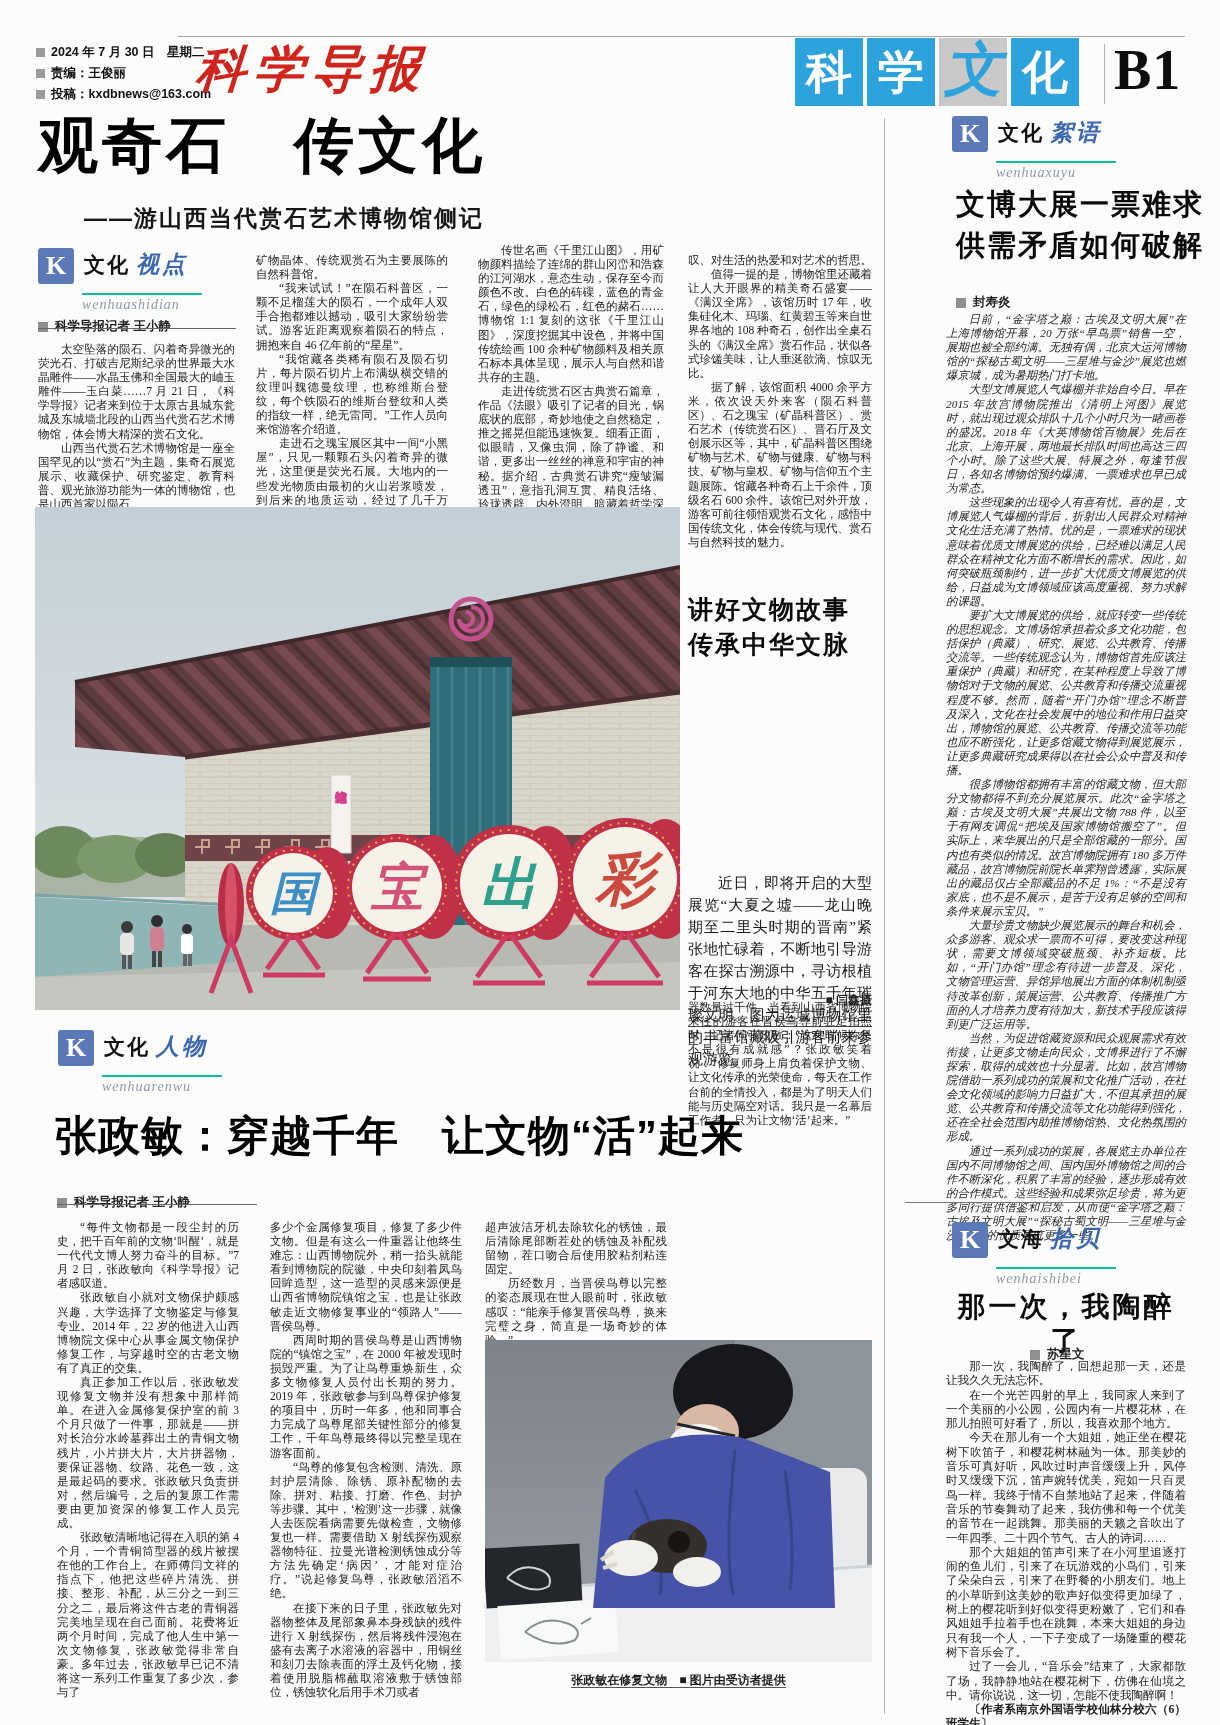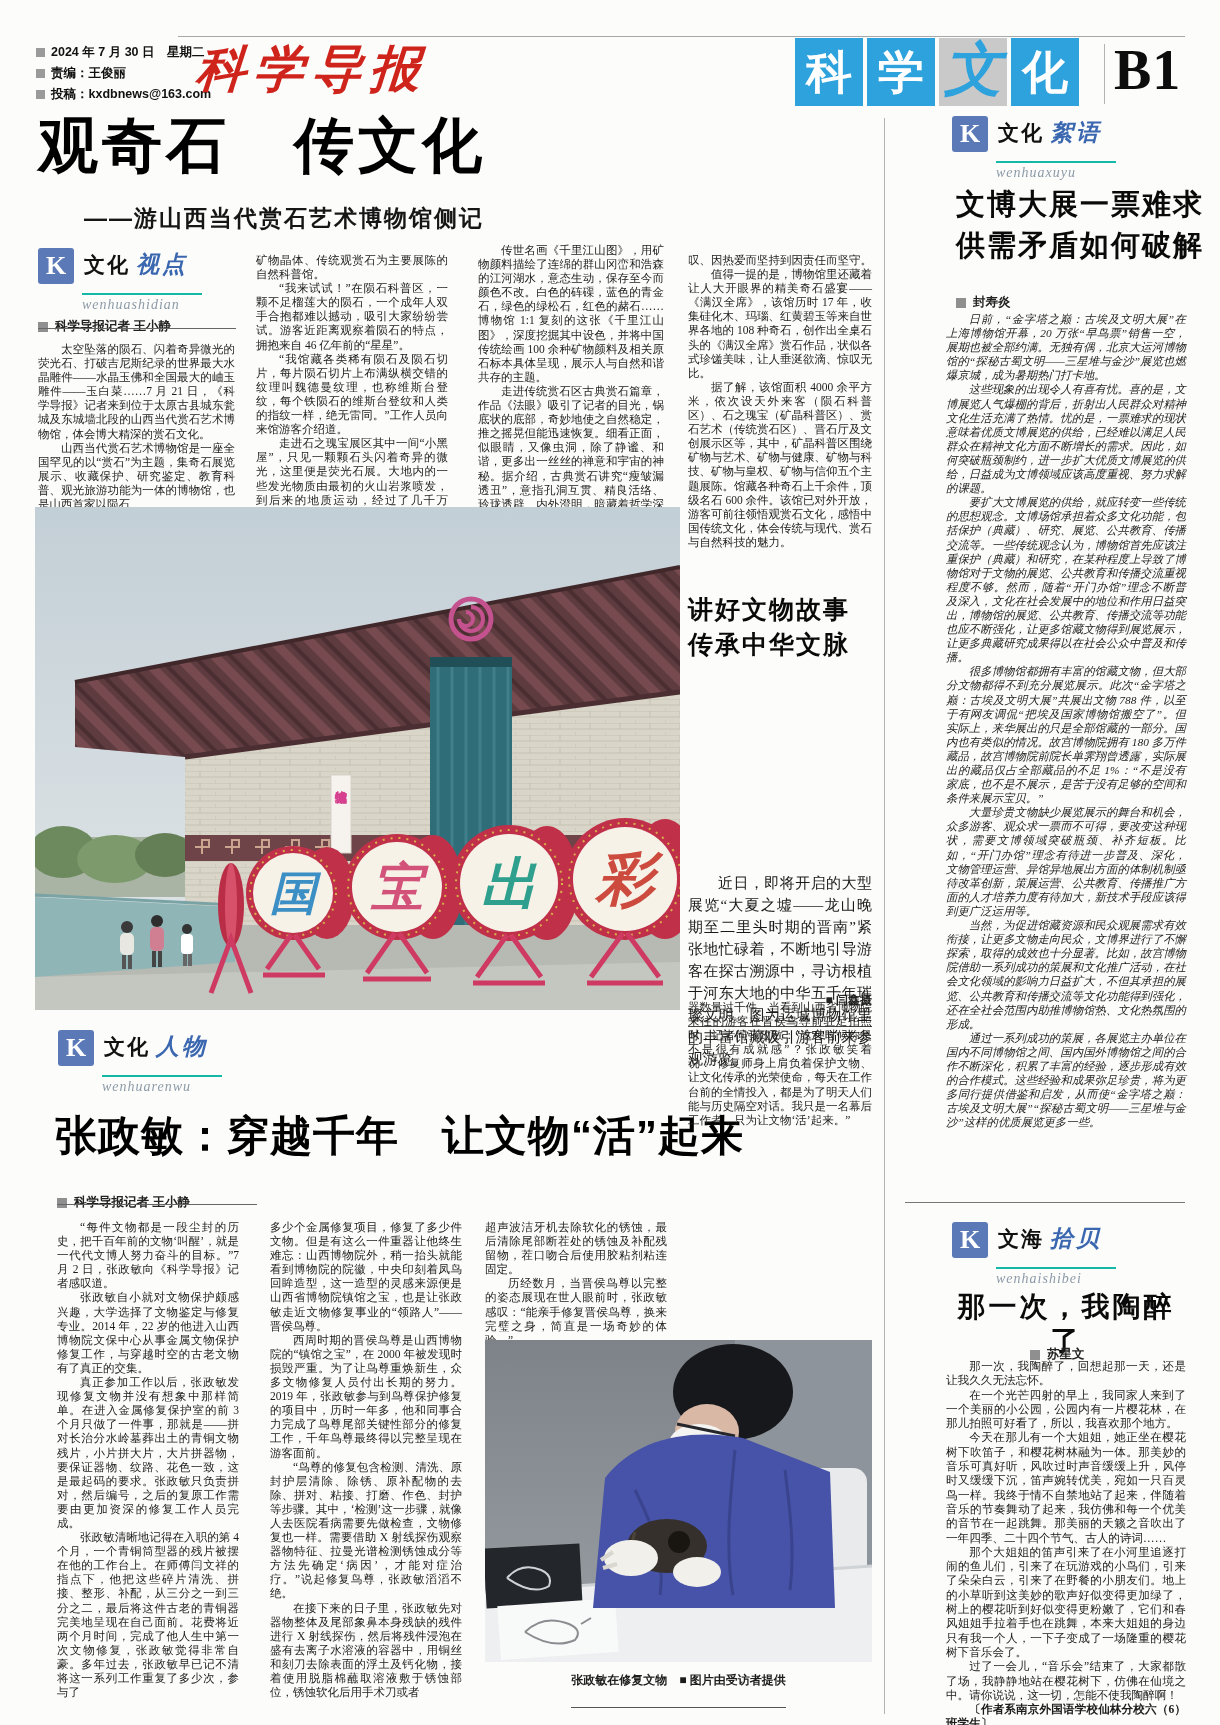--- a/index.html
+++ b/index.html
@@ -97,21 +97,21 @@
     <p class="cont">矿物晶体、传统观赏石为主要展陈的自然科普馆。</p>
     <p>“我来试试！”在陨石科普区，一颗不足榴莲大的陨石，一个成年人双手合抱都难以撼动，吸引大家纷纷尝试。游客近距离观察着陨石的特点，拥抱来自 46 亿年前的“星星”。</p>
     <p>“我馆藏各类稀有陨石及陨石切片，每片陨石切片上布满纵横交错的纹理叫魏德曼纹理，也称维斯台登纹，每个铁陨石的维斯台登纹和人类的指纹一样，绝无雷同。”工作人员向来馆游客介绍道。</p>
     <p>走进石之瑰宝展区其中一间“小黑屋”，只见一颗颗石头闪着奇异的微光，这里便是荧光石展。大地内的一些发光物质由最初的火山岩浆喷发，到后来的地质运动，经过了几千万年，集聚于矿石中而成，独自在暗夜中盛放绚烂。</p>
   </div>
   <div class="abs art" style="left:478px;top:243px;width:186px;">
     <p>传世名画《千里江山图》，用矿物颜料描绘了连绵的群山冈峦和浩森的江河湖水，意态生动，保存至今而颜色不改。白色的砗磲，蓝色的青金石，绿色的绿松石，红色的赭石……博物馆 1:1 复刻的这张《千里江山图》，深度挖掘其中设色，并将中国传统绘画 100 余种矿物颜料及相关原石标本具体呈现，展示人与自然和谐共存的主题。</p>
     <p>走进传统赏石区古典赏石篇章，作品《法眼》吸引了记者的目光，锅底状的底部，奇妙地使之自然稳定，推之摇晃但能迅速恢复。细看正面，似眼睛，又像虫洞，除了静谧、和谐，更多出一丝丝的禅意和宇宙的神秘。据介绍，古典赏石讲究“瘦皱漏透丑”，意指孔洞互贯、精良活络、玲珑透辟、内外澄明，暗藏着哲学深心。由表及里，由器而道，古典赏石篇章众多展品无不抒发着人们对大自然造物的惊</p>
   </div>
   <div class="abs art" style="left:688px;top:253px;width:184px;">
-    <p class="cont">叹、因热爱而坚持到因责任而坚守。</p>
+    <p class="cont">叹、对生活的热爱和对艺术的哲思。</p>
     <p>值得一提的是，博物馆里还藏着让人大开眼界的精美奇石盛宴——《满汉全席》，该馆历时 17 年，收集硅化木、玛瑙、红黄碧玉等来自世界各地的 108 种奇石，创作出全桌石头的《满汉全席》赏石作品，状似各式珍馐美味，让人垂涎欲滴、惊叹无比。</p>
     <p>据了解，该馆面积 4000 余平方米，依次设天外来客（陨石科普区）、石之瑰宝（矿晶科普区）、赏石艺术（传统赏石区）、晋石厅及文创展示区等，其中，矿晶科普区围绕矿物与艺术、矿物与健康、矿物与科技、矿物与皇权、矿物与信仰五个主题展陈。馆藏各种奇石上千余件，顶级名石 600 余件。该馆已对外开放，游客可前往领悟观赏石文化，感悟中国传统文化，体会传统与现代、赏石与自然科技的魅力。</p>
   </div>
 
   <div class="abs" style="left:35px;top:507px;width:645px;height:503px;">
     <svg width="645" height="503" viewBox="0 0 645 503" xmlns="http://www.w3.org/2000/svg">
       <defs>
         <linearGradient id="sky" x1="0" y1="0" x2="0" y2="1">
           <stop offset="0" stop-color="#c3cfd6"></stop>
             <stop offset="1" stop-color="#e2e7e9"></stop>
@@ -294,39 +294,40 @@
 
       <ellipse cx="182" cy="206" rx="40" ry="27" fill="#35302b"></ellipse>
       <circle cx="194" cy="202" r="11" fill="#191612"></circle>
       <path d="M150 192 q-6 16 4 26" stroke="#4b443c" stroke-width="3" fill="none"></path>
       <ellipse cx="146" cy="218" rx="27" ry="18" fill="#f1f0ea"></ellipse>
       <ellipse cx="212" cy="232" rx="24" ry="15" fill="#f1f0ea"></ellipse>
       <path d="M128 212 l-12 8 M132 224 l-14 4" stroke="#d9d7cf" stroke-width="4" fill="none"></path>
     </svg>
   </div>
   <div class="abs ph-cap" style="left:485px;top:1672px;width:387px;">
-    <span style="border-bottom:1px solid #555;padding-bottom:20px;">张政敏在修复文物　■ 图片由受访者提供</span>
+    <span style="border-bottom:1px solid #555;padding-bottom:0;">张政敏在修复文物　■ 图片由受访者提供</span>
   </div>
 
   <div class="kbadge" style="left:952px;top:116px;">
     <div class="kbox">K</div>
     <div class="kmeta">
       <div class="krow"><span class="kplain">文化</span><span class="kscript">絮语</span></div>
       <div class="kpinyin">wenhuaxuyu</div>
     </div>
   </div>
 
   <div class="abs xy-title" style="left:956px;top:184px;">
     <div>文博大展一票难求</div>
     <div>供需矛盾如何破解</div>
   </div>
   <div class="abs byline" style="left:956px;top:282px;"><span class="bsq"></span><span>封寿炎</span></div>
 
   <div class="abs art kai" style="left:946px;top:312px;width:240px;font-size:11.4px;line-height:14.1px;">
     <p>日前，“金字塔之巅：古埃及文明大展”在上海博物馆开幕，20 万张“早鸟票”销售一空，展期也被全部约满。无独有偶，北京大运河博物馆的“探秘古蜀文明——三星堆与金沙”展览也燃爆京城，成为暑期热门打卡地。</p>
+    <p>大型文博展览人气爆棚并非始自今日。早在 2015 年故宫博物院推出《清明上河图》展览时，就出现过观众排队十几个小时只为一睹画卷的盛况。2018 年《大英博物馆百物展》先后在北京、上海开展，两地最长排队时间也高达三四个小时。除了这些大展、特展之外，每逢节假日，各知名博物馆预约爆满、一票难求也早已成为常态。</p>
     <p>这些现象的出现令人有喜有忧。喜的是，文博展览人气爆棚的背后，折射出人民群众对精神文化生活充满了热情。忧的是，一票难求的现状意味着优质文博展览的供给，已经难以满足人民群众在精神文化方面不断增长的需求。因此，如何突破瓶颈制约，进一步扩大优质文博展览的供给，日益成为文博领域应该高度重视、努力求解的课题。</p>
     <p>要扩大文博展览的供给，就应转变一些传统的思想观念。文博场馆承担着众多文化功能，包括保护（典藏）、研究、展览、公共教育、传播交流等。一些传统观念认为，博物馆首先应该注重保护（典藏）和研究，在某种程度上导致了博物馆对于文物的展览、公共教育和传播交流重视程度不够。然而，随着“开门办馆”理念不断普及深入，文化在社会发展中的地位和作用日益突出，博物馆的展览、公共教育、传播交流等功能也应不断强化，让更多馆藏文物得到展览展示，让更多典藏研究成果得以在社会公众中普及和传播。</p>
     <p>很多博物馆都拥有丰富的馆藏文物，但大部分文物都得不到充分展览展示。此次“金字塔之巅：古埃及文明大展”共展出文物 788 件，以至于有网友调侃“把埃及国家博物馆搬空了”。但实际上，来华展出的只是全部馆藏的一部分。国内也有类似的情况。故宫博物院拥有 180 多万件藏品，故宫博物院前院长单霁翔曾透露，实际展出的藏品仅占全部藏品的不足 1%：“不是没有家底，也不是不展示，是苦于没有足够的空间和条件来展示宝贝。”</p>
     <p>大量珍贵文物缺少展览展示的舞台和机会，众多游客、观众求一票而不可得，要改变这种现状，需要文博领域突破瓶颈、补齐短板。比如，“开门办馆”理念有待进一步普及、深化，文物管理运营、异馆异地展出方面的体制机制亟待改革创新，策展运营、公共教育、传播推广方面的人才培养力度有待加大，新技术手段应该得到更广泛运用等。</p>
     <p>当然，为促进馆藏资源和民众观展需求有效衔接，让更多文物走向民众，文博界进行了不懈探索，取得的成效也十分显著。比如，故宫博物院借助一系列成功的策展和文化推广活动，在社会文化领域的影响力日益扩大，不但其承担的展览、公共教育和传播交流等文化功能得到强化，还在全社会范围内助推博物馆热、文化热氛围的形成。</p>
     <p>通过一系列成功的策展，各展览主办单位在国内不同博物馆之间、国内国外博物馆之间的合作不断深化，积累了丰富的经验，逐步形成有效的合作模式。这些经验和成果弥足珍贵，将为更多同行提供借鉴和启发，从而使“金字塔之巅：古埃及文明大展”“探秘古蜀文明——三星堆与金沙”这样的优质展览更多一些。</p>
   </div>
 
   <div class="rule" style="left:905px;top:1202px;width:280px;background:#777;"></div>
 

